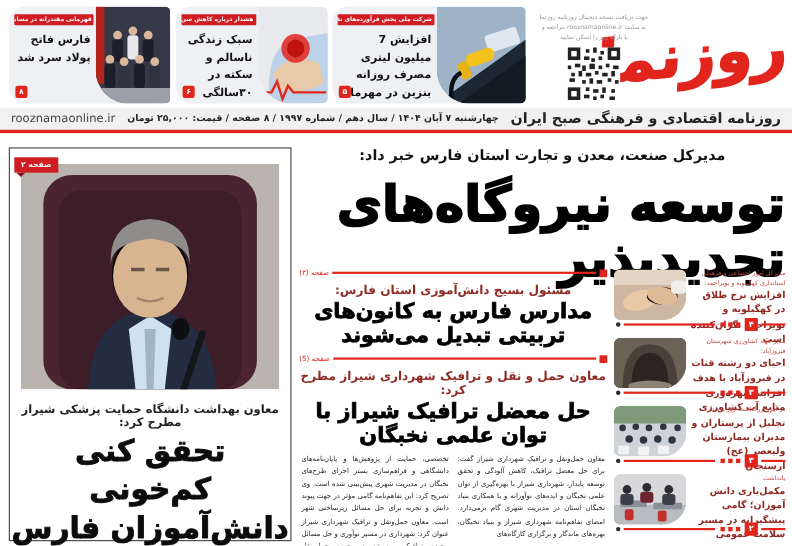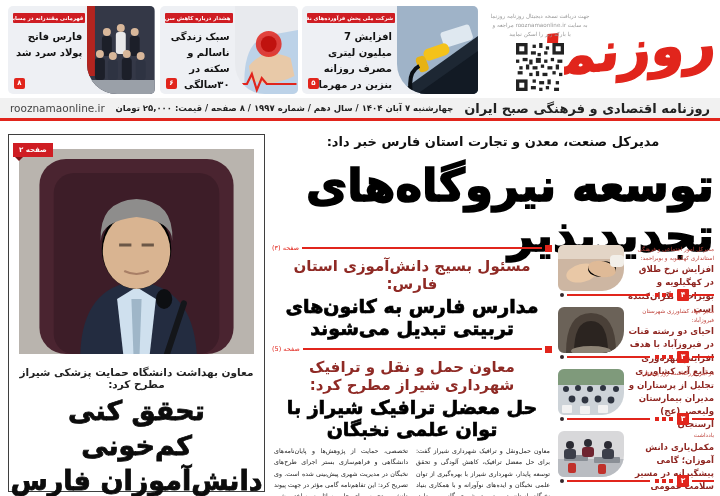--- a/index.html
+++ b/index.html
@@ -13,21 +13,21 @@
   .logo {
     position:absolute; right:4px; top:-2px; width:116px; height:92px;
     color:#e1251c; font-size:54px; font-weight:bold; text-align:center;
     line-height:92px; transform:skewX(-8deg) rotate(-5deg);
     -webkit-text-stroke:1.5px #e1251c;
   }
   .qr-block { position:absolute; right:122px; top:8px; width:116px; text-align:center; }
   .qr-note { font-size:5.6px; color:#999; line-height:1.6; padding:0 8px; }
   .qr { display:block; margin:4px auto 0 auto; }
   .topbox {
-    position:absolute; top:2px; height:88px; background:#eef0f4; border-radius:5px;
+    position:absolute; top:2px; height:88px; background:#eef0f4; border-radius:15px;
   }
   .tb-3 { right:242px; width:176px; }
   .tb-2 { right:422px; width:138px; }
   .tb-1 { right:565px; width:147px; }
   .tb-photo {
     position:absolute; right:0; top:0; width:46%; height:100%;
     border-radius:0 5px 5px 30px; overflow:hidden;
   }
   .tb-photo svg { width:100%; height:100%; display:block; }
   .tb-label {
@@ -85,21 +85,21 @@
     line-height:1.1; margin-top:12px; -webkit-text-stroke:1.6px #000; letter-spacing:-1px;
   }
   .columns { display:flex; gap:6px; }
   .center-col { width:280px; }
   .sidebar { width:156px; }
   
   .divider { display:flex; align-items:center; height:10px; margin:1px 0; }
   .dv-sq { width:7px; height:7px; background:#e1251c; }
   .dv-line { flex:1; height:1.6px; background:#e1251c; margin:0 3px; }
   .dv-label { font-size:6.5px; color:#e1251c; white-space:nowrap; }
-  .story-kicker { text-align:center; font-size:15px; font-weight:bold; color:#8f2a25; margin-top:4px; }
+  .story-kicker { text-align:center; font-size:11px; font-weight:bold; color:#8f2a25; margin-top:4px; }
   .story-headline {
     text-align:center; font-weight:bold; color:#000; -webkit-text-stroke:0.7px #000;
   }
   .hl-lg { font-size:19px; margin:2px 0 5px 0; }
   .body-cols { display:flex; gap:8px; margin:4px 2px 4px 2px; }
   .body-cols > div {
     flex:1; font-size:6.3px; color:#222; text-align:justify; line-height:1.8;
   }
   
   .sb-item { position:relative; height:62px; }

